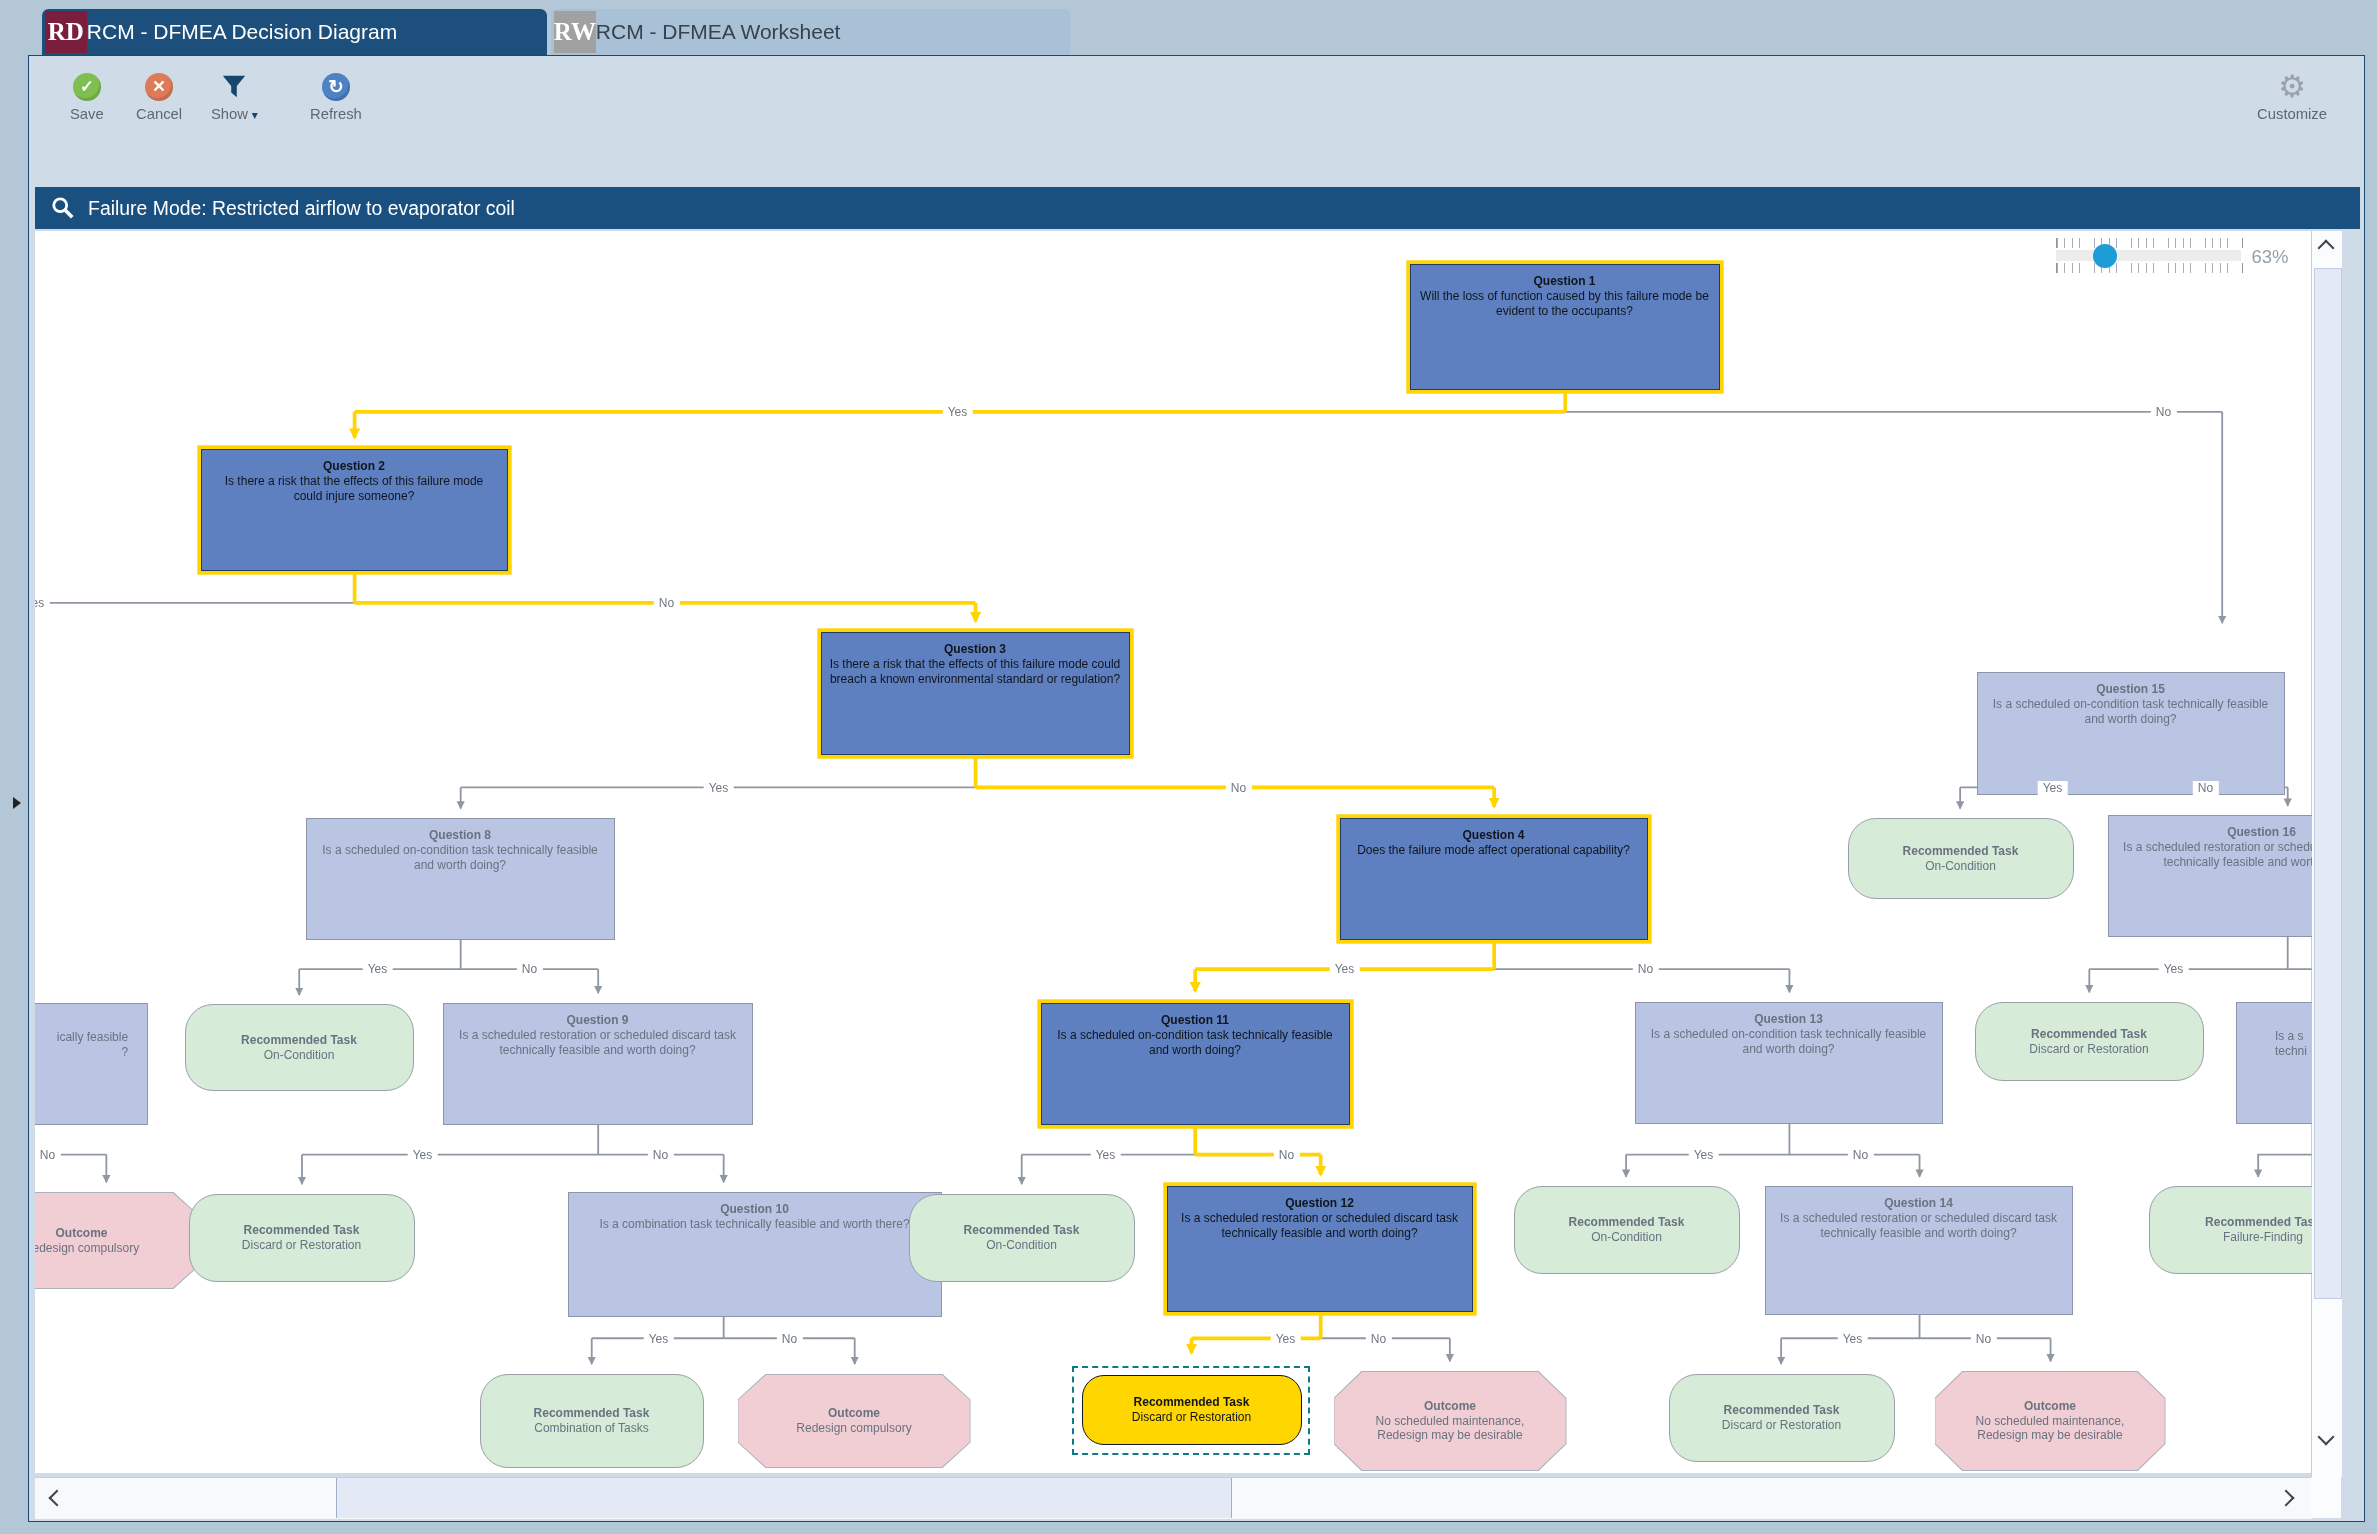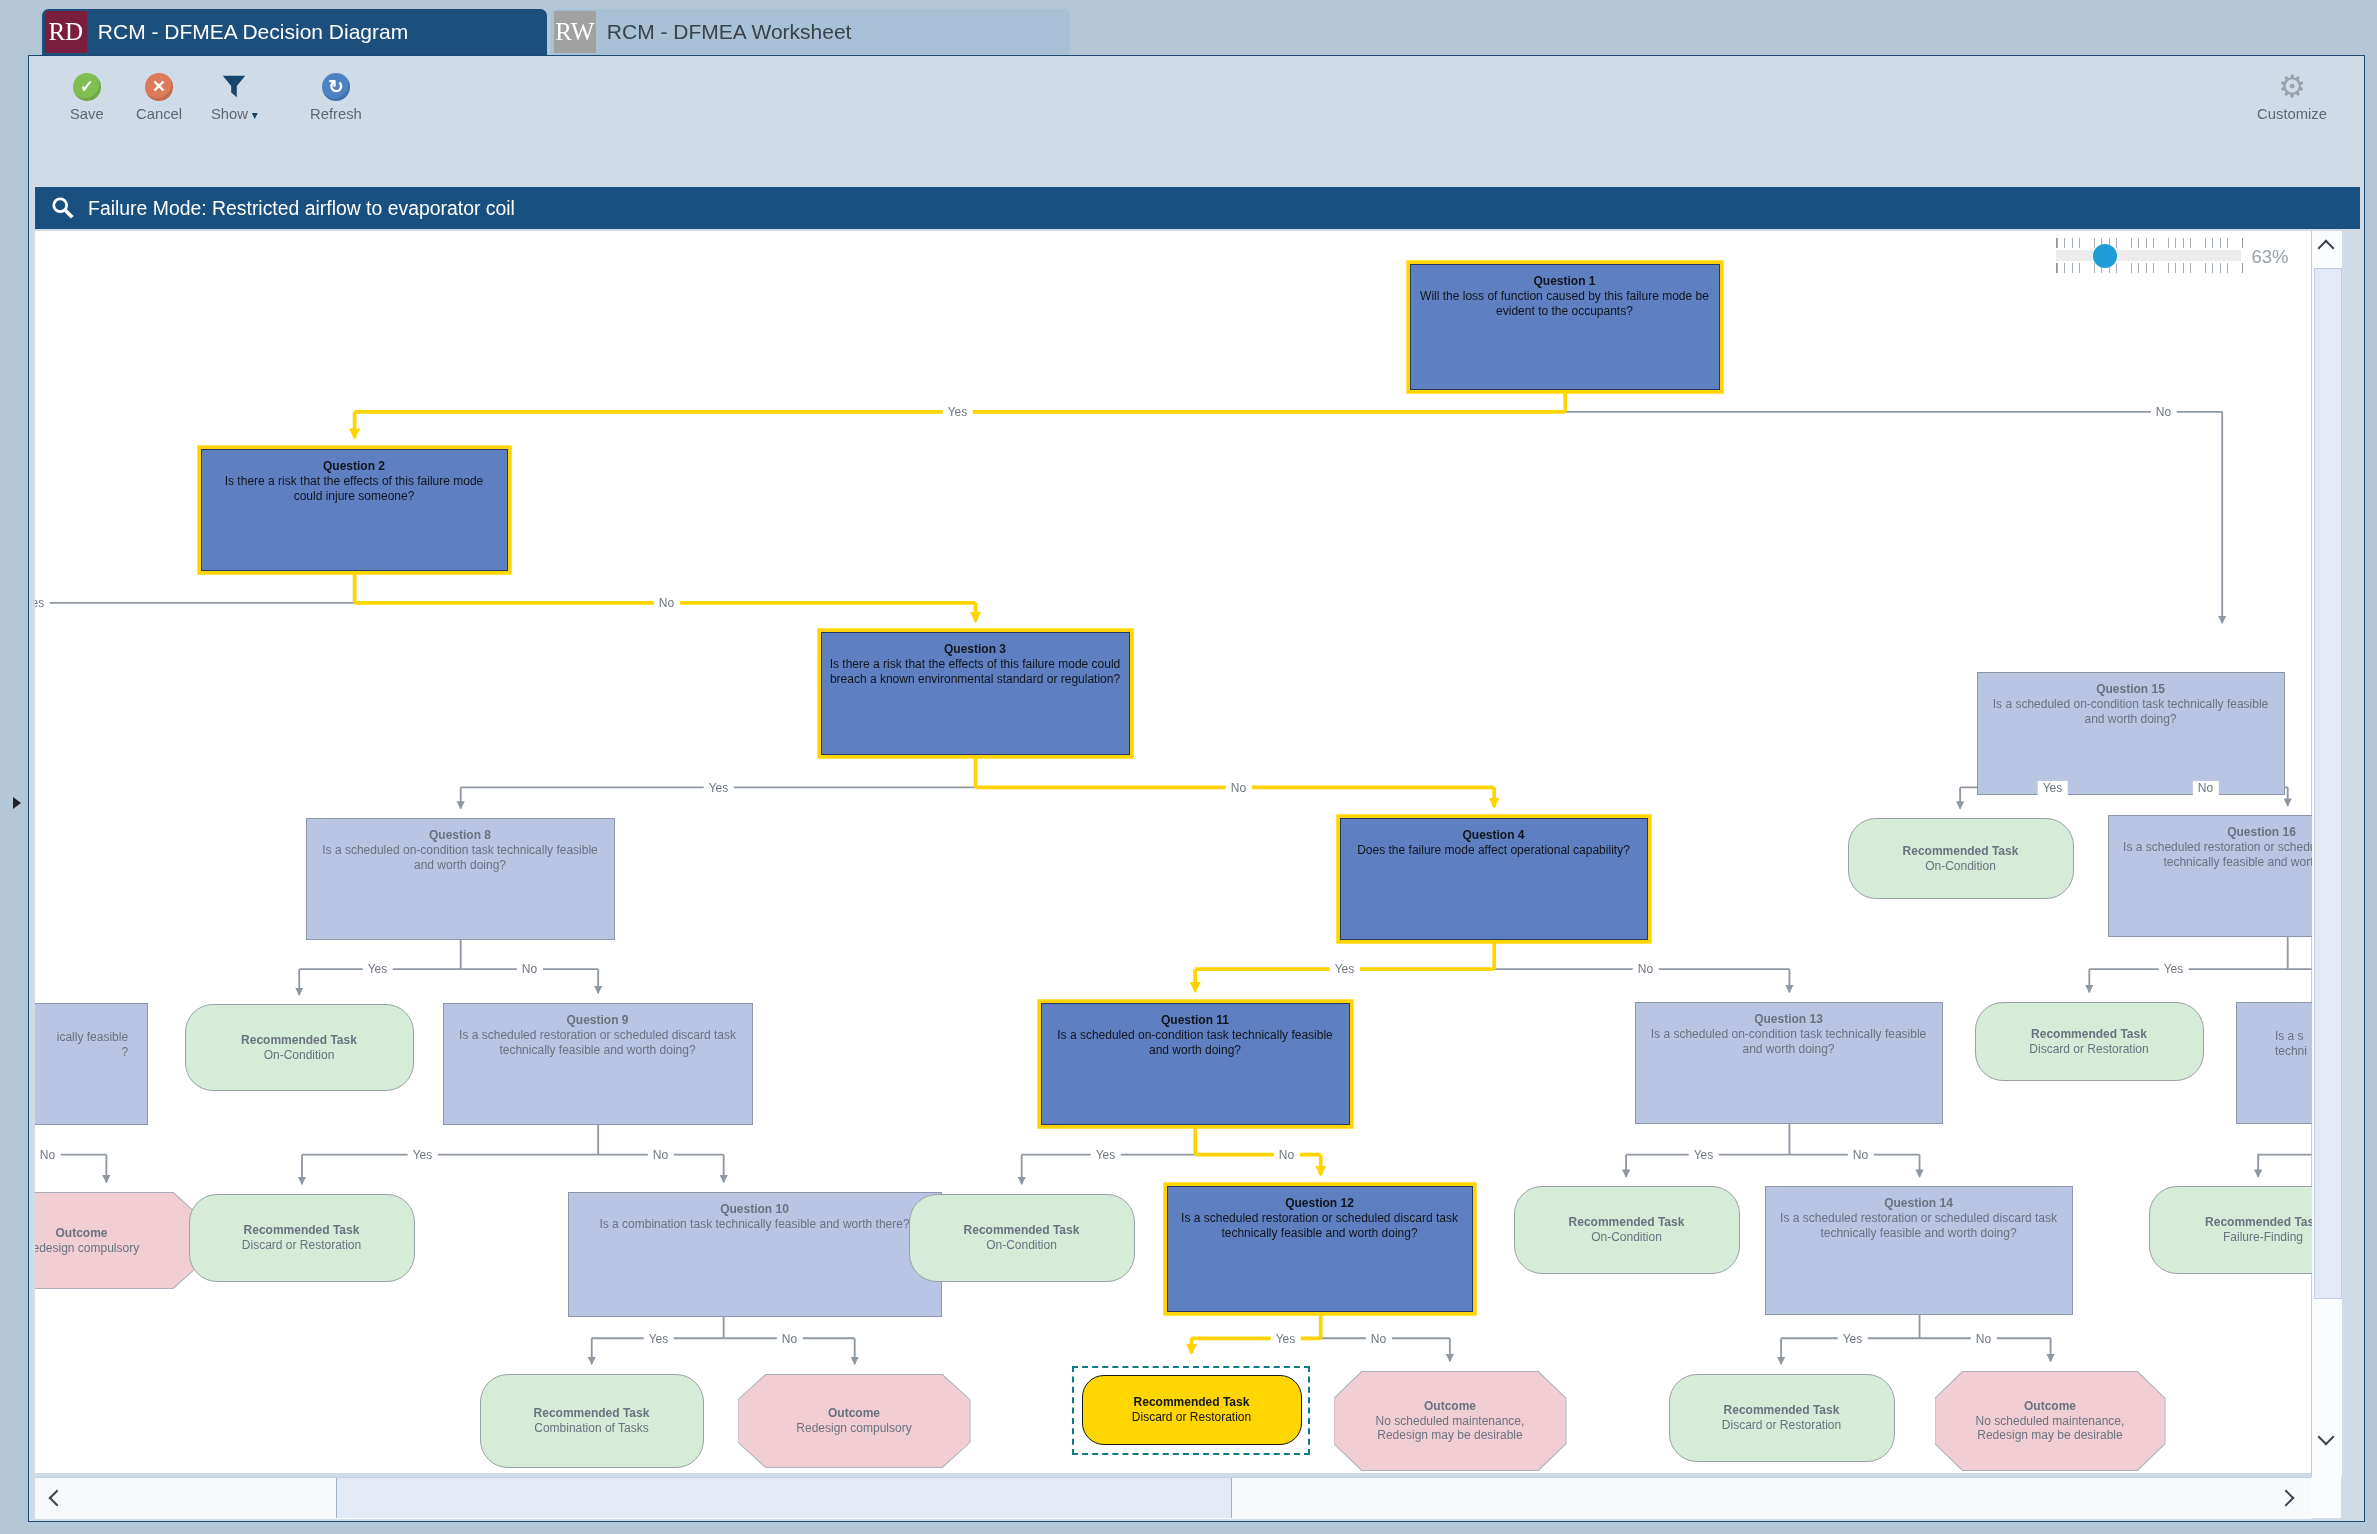--- a/index.html
+++ b/index.html
@@ -2,24 +2,24 @@
 <html style="font-size:14.8px"><head>
 <meta charset="utf-8">
 <style>
   html,body{margin:0;padding:0}
   body{width:2377px;height:1535px;background:#b4c7d7;font-family:"Liberation Sans",sans-serif;position:relative;overflow:hidden}
   
   .tab{position:absolute;top:9.2px;height:46px;border-radius:6.5px 6.5px 0 0;display:flex;align-items:center;box-sizing:border-box}
   .tab-active{left:42px;width:505px;background:#1d4f7c;color:#fff}
   .tab-inactive{left:551px;width:519px;background:#a9c1d7;color:#39424b}
   .tab-badge{width:42px;height:42px;margin-left:2.8px;display:flex;align-items:center;justify-content:center;
-             font-family:"Liberation Serif",serif;font-weight:normal;font-size:25px;color:#fff}
+             font-family:"Liberation Serif",serif;font-weight:bold;font-size:25px;color:#fff}
   .badge-rd{background:#7b1e3e}
   .badge-rw{background:#a1a1a1}
-  .tab-label{font-size:21px;margin-left:11px;white-space:nowrap}
+  .tab-label{font-size:21px;white-space:nowrap}
   
   .window{position:absolute;left:28px;top:55px;width:2337px;height:1467px;background:#cfdce8;border:1.8px solid #1a4a73;box-sizing:border-box}
   
   .tbtn{position:absolute;top:16.6px;display:flex;flex-direction:column;align-items:center;gap:5.5px;color:#5d6872;font-size:14.8px;cursor:default}
   .circle-ic{width:28px;height:28px;border-radius:50%;color:#fff;display:flex;align-items:center;justify-content:center;font-size:16.6px;font-weight:bold}
   .ic-save{background:#7fbf52;box-shadow:inset -1.8px -2.8px 0 rgba(0,0,0,.12)}
   .ic-cancel{background:#dd7a58;box-shadow:inset -1.8px -2.8px 0 rgba(0,0,0,.12)}
   .ic-refresh{background:#4d82c3;box-shadow:inset -1.8px -2.8px 0 rgba(0,0,0,.12);font-size:18.5px}
   .ic-gear{font-size:31px;color:#9aa1a8;line-height:28px}
   .caret{font-size:12px;color:#17466e;margin-left:3.7px}

